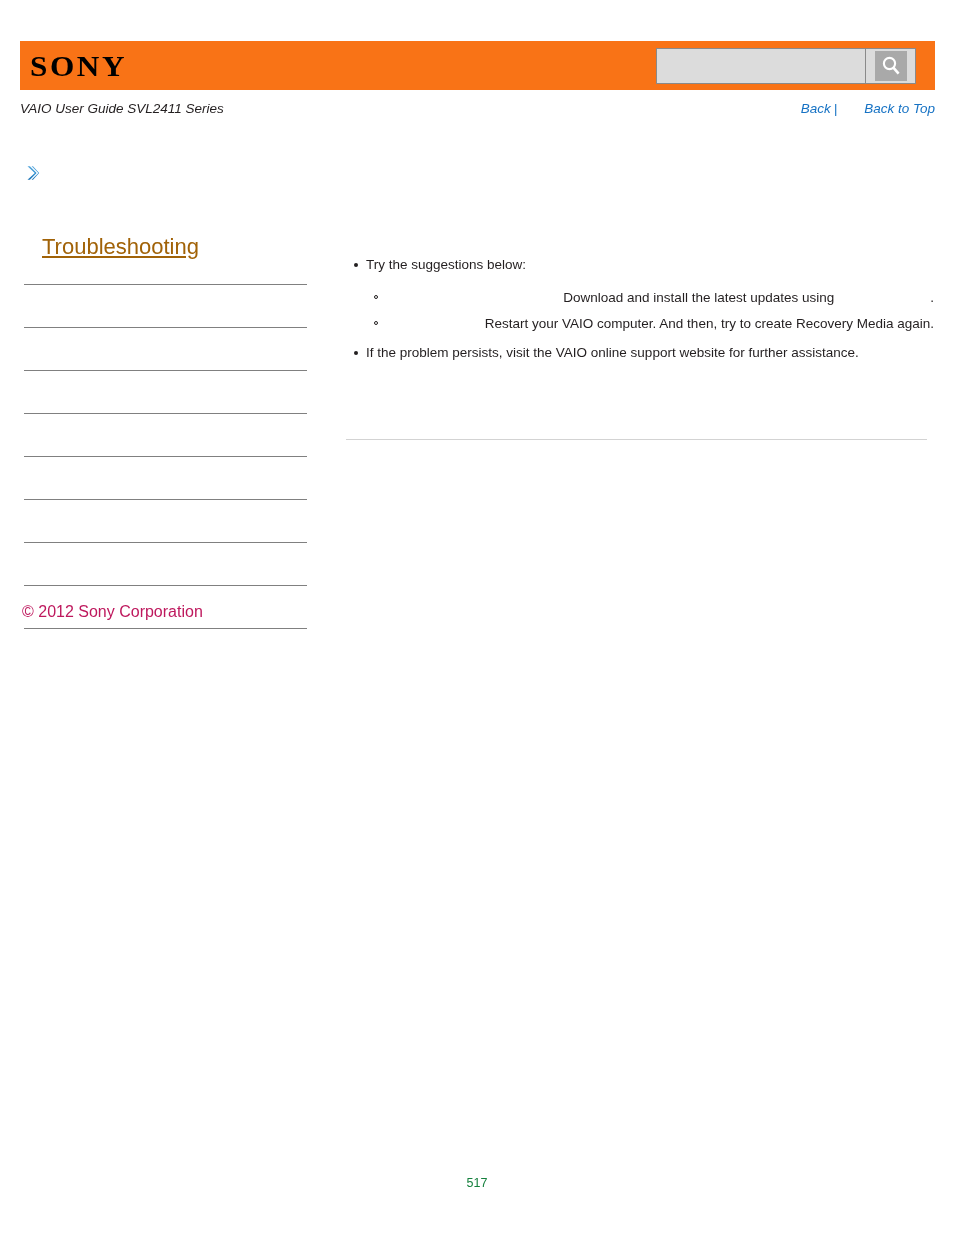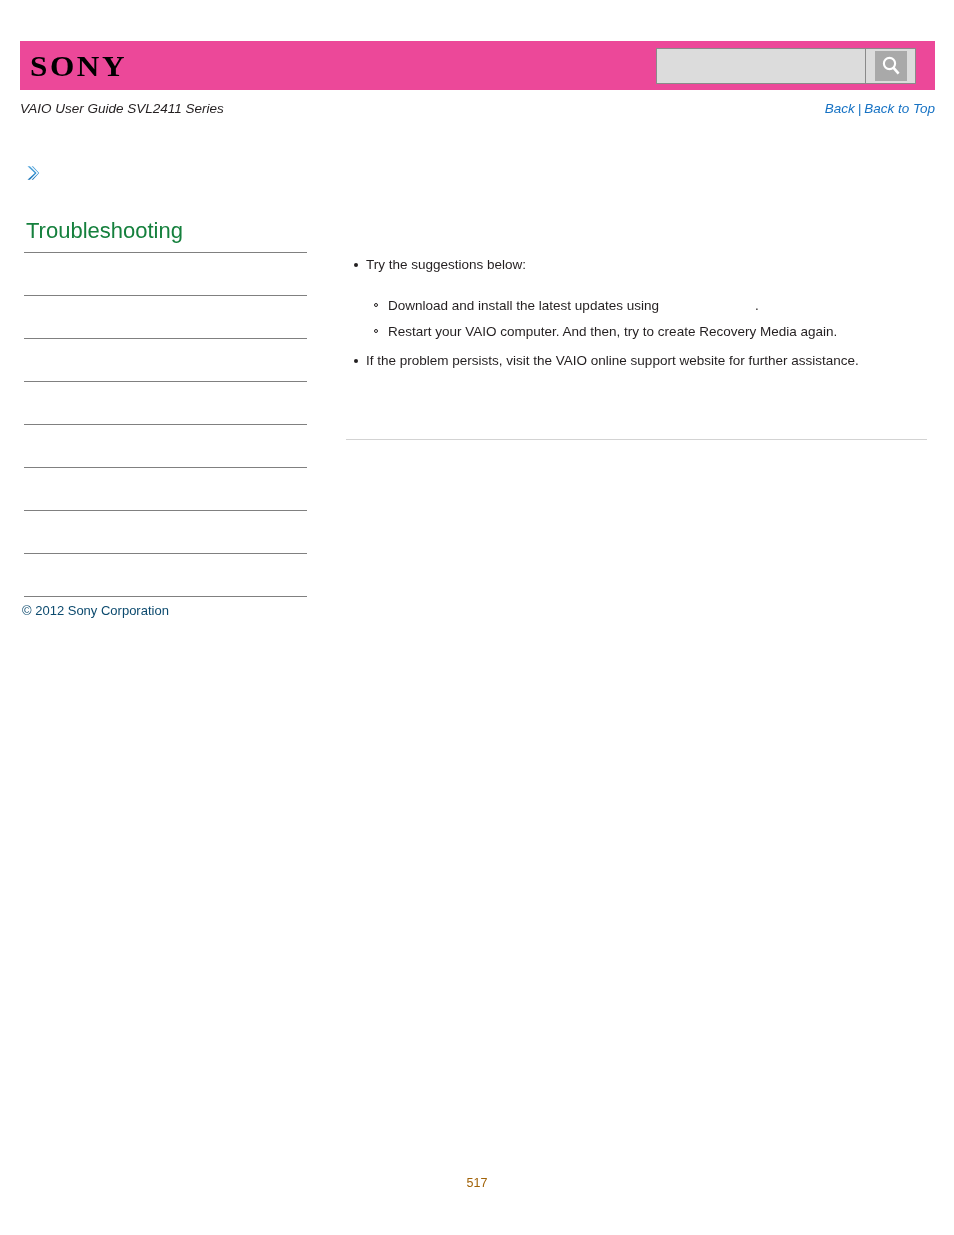--- a/index.html
+++ b/index.html
@@ -23,21 +23,21 @@
     height: 1235px;
   }
 
   
   .header-band {
     position: absolute;
     left: 20px;
     top: 41px;
     width: 915px;
     height: 49px;
-    background: #ec4899;
+    background: #f97316;
     display: flex;
     align-items: center;
     justify-content: space-between;
   }
   .sony-logo {
     margin-left: 10px;
     font-family: "Liberation Serif", serif;
     font-weight: bold;
     font-size: 30px;
     letter-spacing: 2.5px;
@@ -105,20 +105,21 @@
   .nav-links {
     position: absolute;
     right: 0;
     top: 0;
     font-size: 13.5px;
     white-space: nowrap;
   }
   .nav-links a {
     color: #1672c4;
     text-decoration: none;
+    margin-left: 24px;
   }
   .nav-sep {
     color: #1672c4;
     margin: 0 3px;
   }
 
   
   .breadcrumb-arrow {
     position: absolute;
     left: 23px;
@@ -130,24 +131,25 @@
   
   .left-col {
     position: absolute;
     left: 24px;
     top: 218px;
     width: 283px;
   }
   .section-title {
     font-size: 22px;
     font-weight: normal;
-    color: #15803d;
-    margin: 0;
+    color: #a16207;
+    margin: 16px;
     padding: 0 0 8px 2px;
     line-height: 1.2;
+    text-decoration: underline;
   }
   .nav-list {
     list-style: none;
     margin: 0;
     padding: 0;
     border-top: 1px solid #808080;
   }
   .nav-list li {
     height: 43px;
     border-bottom: 1px solid #808080;
@@ -155,22 +157,22 @@
     color: #231f20;
     display: flex;
     align-items: center;
     box-sizing: border-box;
   }
 
   .copyright {
     position: absolute;
     left: 22px;
     top: 603px;
-    font-size: 13px;
-    color: #0c4a6e;
+    font-size: 16px;
+    color: #be185d;
     white-space: nowrap;
   }
 
   
   .main-col {
     position: absolute;
     left: 346px;
     top: 255px;
     width: 588px;
   }
@@ -192,22 +194,23 @@
     position: absolute;
     left: 8px;
     top: 8px;
     width: 4px;
     height: 4px;
     border-radius: 50%;
     background: #231f20;
   }
   ul.inner {
     list-style: none;
-    margin: 22px 0 0 0;
-    padding: 0;
+    margin: 14px 0 0 0;
+    padding: 0;
+    text-align: right;
   }
   ul.inner > li {
     position: relative;
     padding-left: 22px;
     font-size: 13.5px;
     line-height: 19px;
     color: #231f20;
     margin-bottom: 7px;
   }
   ul.inner > li::before {
@@ -236,21 +239,21 @@
   }
 
   
   .page-number {
     position: absolute;
     left: 0;
     right: 0;
     top: 1176px;
     text-align: center;
     font-size: 12.5px;
-    color: #a16207;
+    color: #15803d;
   }
 </style>
 </head>
 <body>
 
 <div class="page">
 
   <div class="header-band">
     <div class="sony-logo">SONY</div>
 

